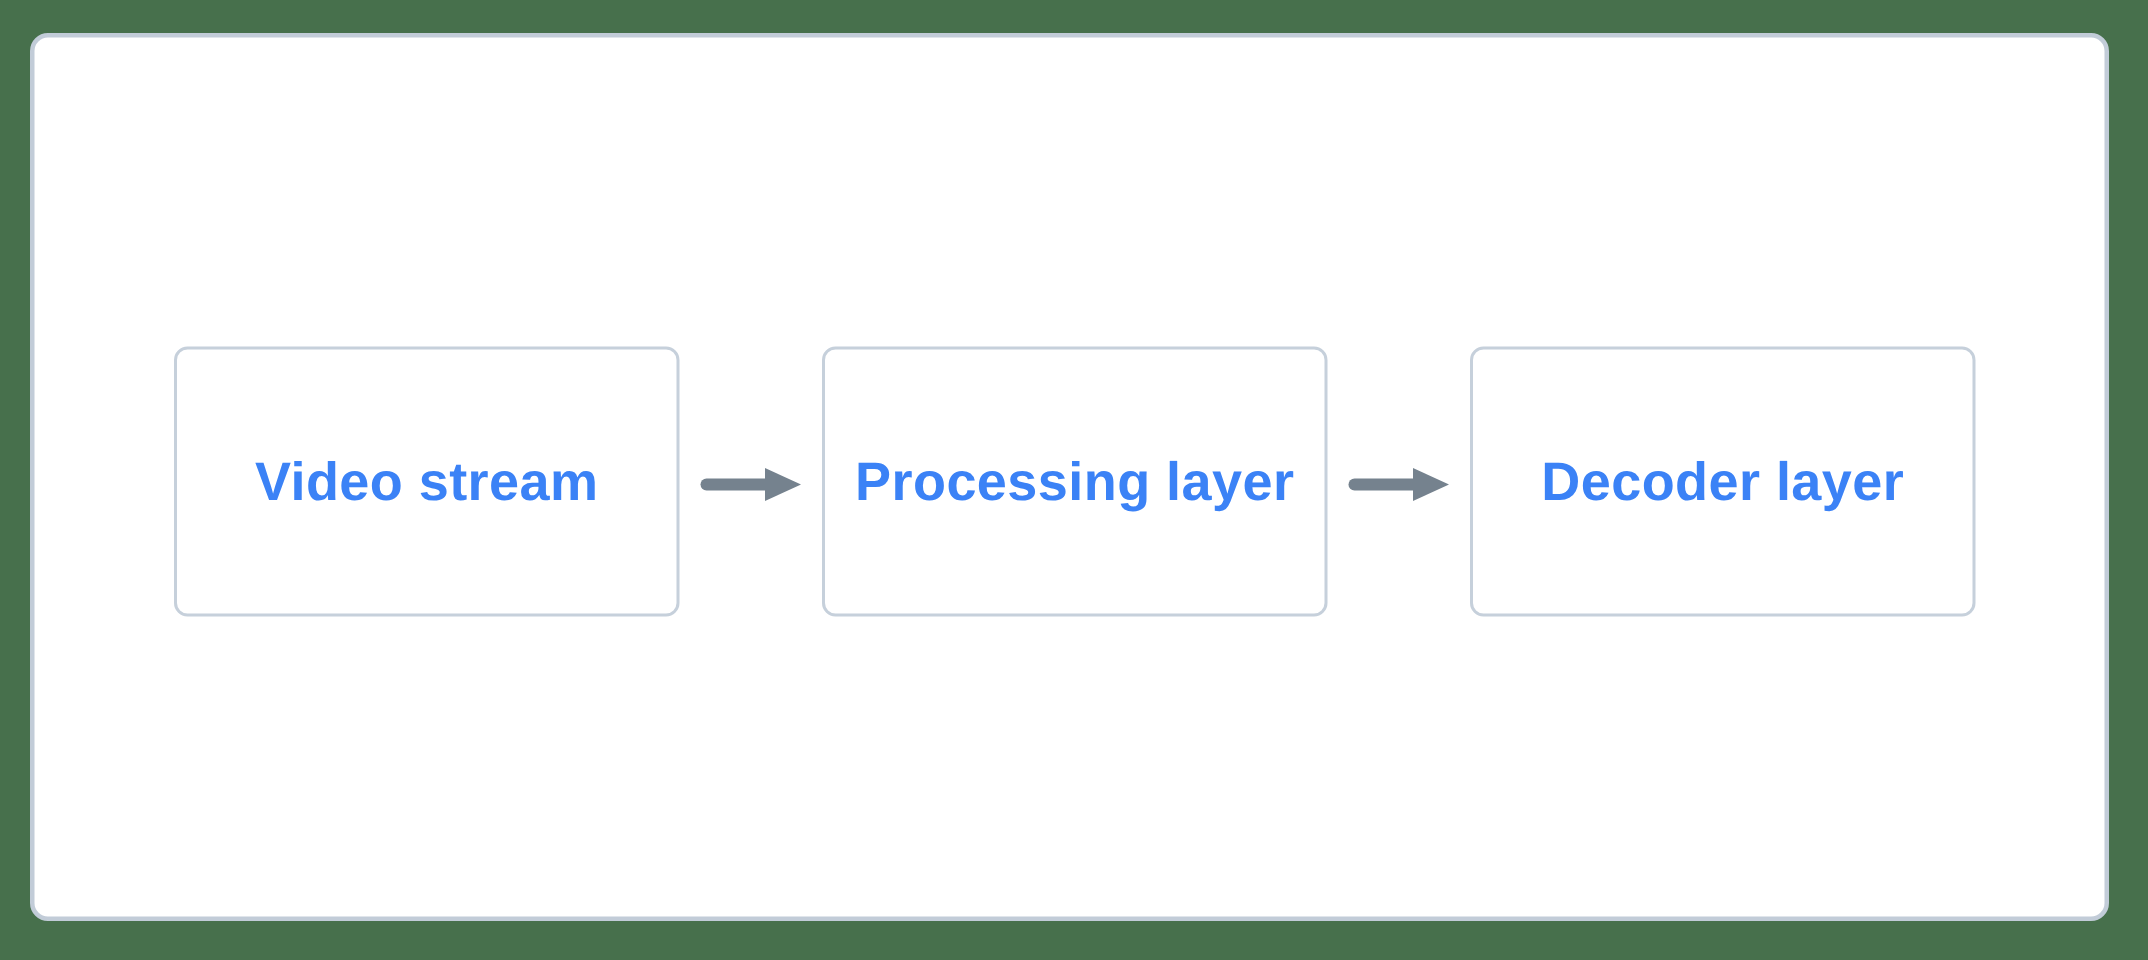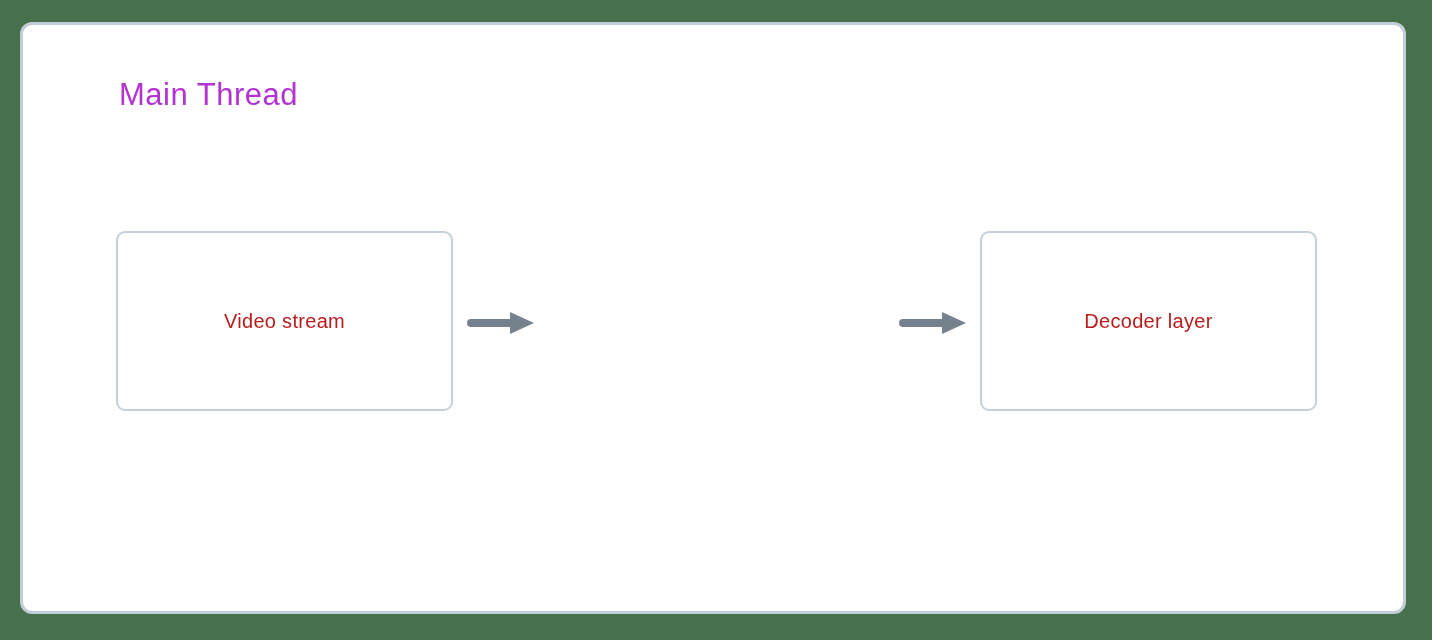--- a/index.html
+++ b/index.html
@@ -39,23 +39,23 @@
     width: 337px;
     background: #ffffff;
     border: 2px solid #c6d0db;
     border-radius: 9px;
     box-sizing: border-box;
     display: flex;
     align-items: center;
     justify-content: center;
   }
   .node .label {
-    font-size: 20px;
-    font-weight: 400;
-    color: #b91c1c;
+    font-size: 36px;
+    font-weight: 700;
+    color: #3b82f6;
     letter-spacing: 0.3px;
     white-space: nowrap;
   }
   .node1 { left: 93px; }
   .node2 { left: 525px; }
   .node3 { left: 957px; justify-content: center; }
   .arrow {
     position: absolute;
     top: 282px;
     width: 70px;
@@ -64,31 +64,33 @@
   .arrow1 { left: 443px; }
   .arrow2 { left: 875px; }
   .arrow line { stroke: #75828e; stroke-width: 8; stroke-linecap: round; }
   .arrow path { fill: #75828e; }
 </style>
 </head>
 <body>
 
 <div class="panel">
 
-  <div class="title">Main Thread</div>
 
   <div class="node node1">
     <span class="label">Video stream</span>
   </div>
 
   <svg class="arrow arrow1" viewBox="0 0 70 32">
     <line x1="5" y1="16" x2="45" y2="16"></line>
     <path d="M44 5 L68 16 L44 27 Z"></path>
   </svg>
 
+  <div class="node node2">
+    <span class="label">Processing layer</span>
+  </div>
 
   <svg class="arrow arrow2" viewBox="0 0 70 32">
     <line x1="5" y1="16" x2="45" y2="16"></line>
     <path d="M44 5 L68 16 L44 27 Z"></path>
   </svg>
 
   <div class="node node3">
     <span class="label">Decoder layer</span>
   </div>
 

